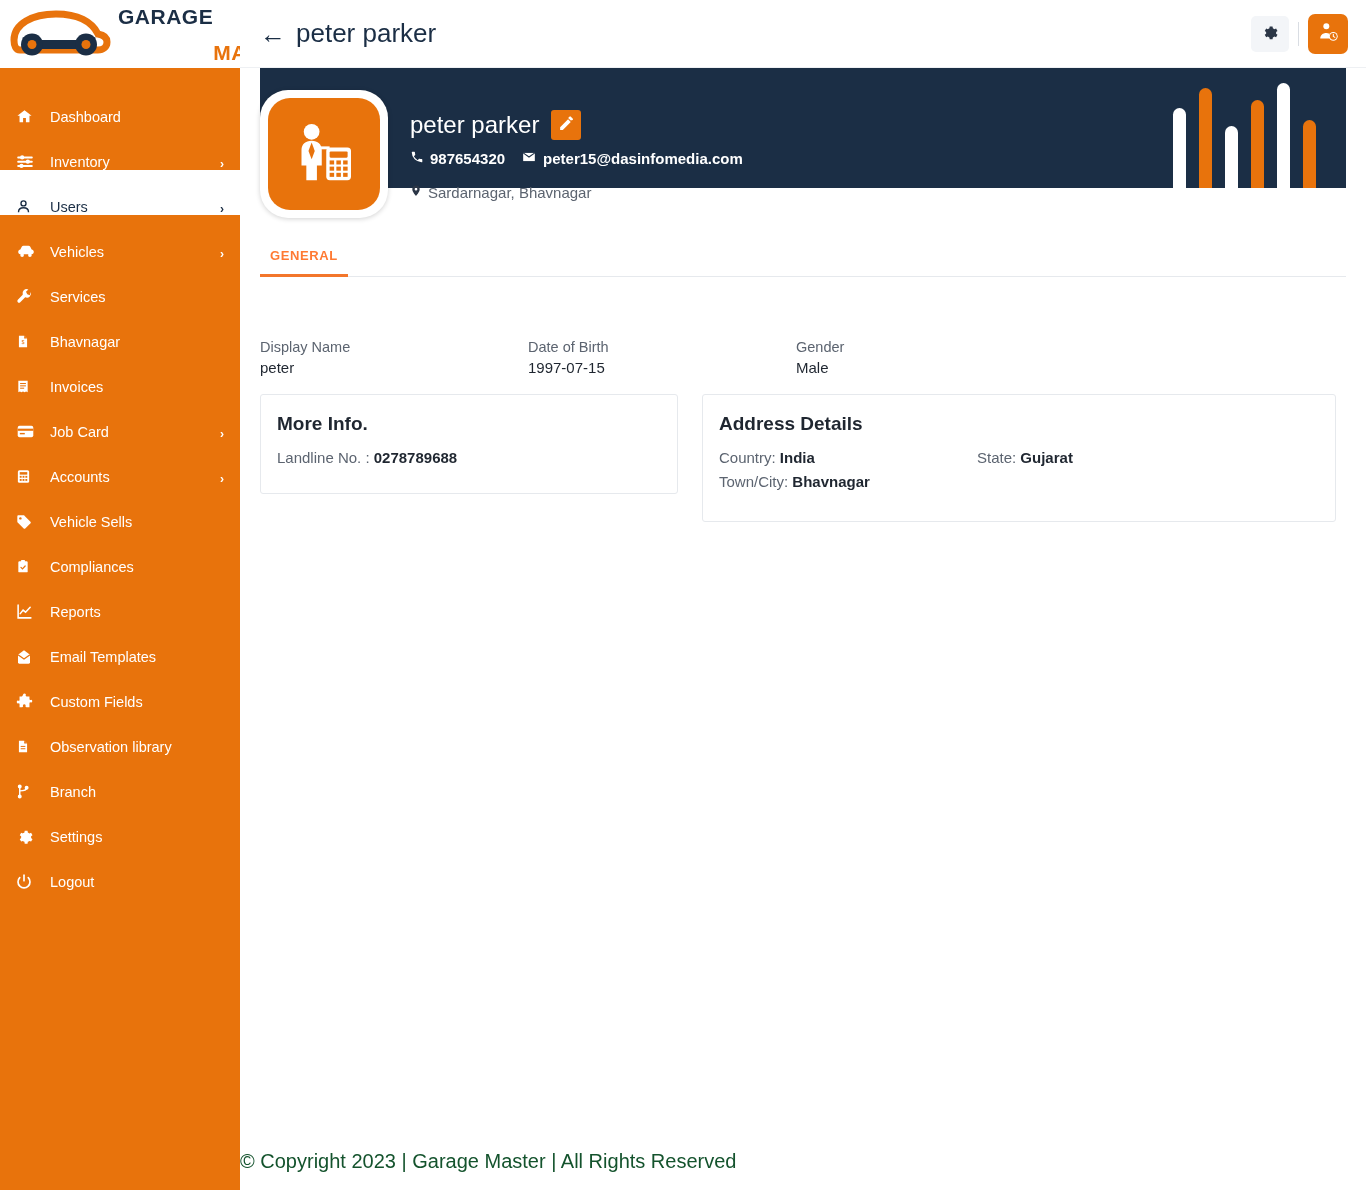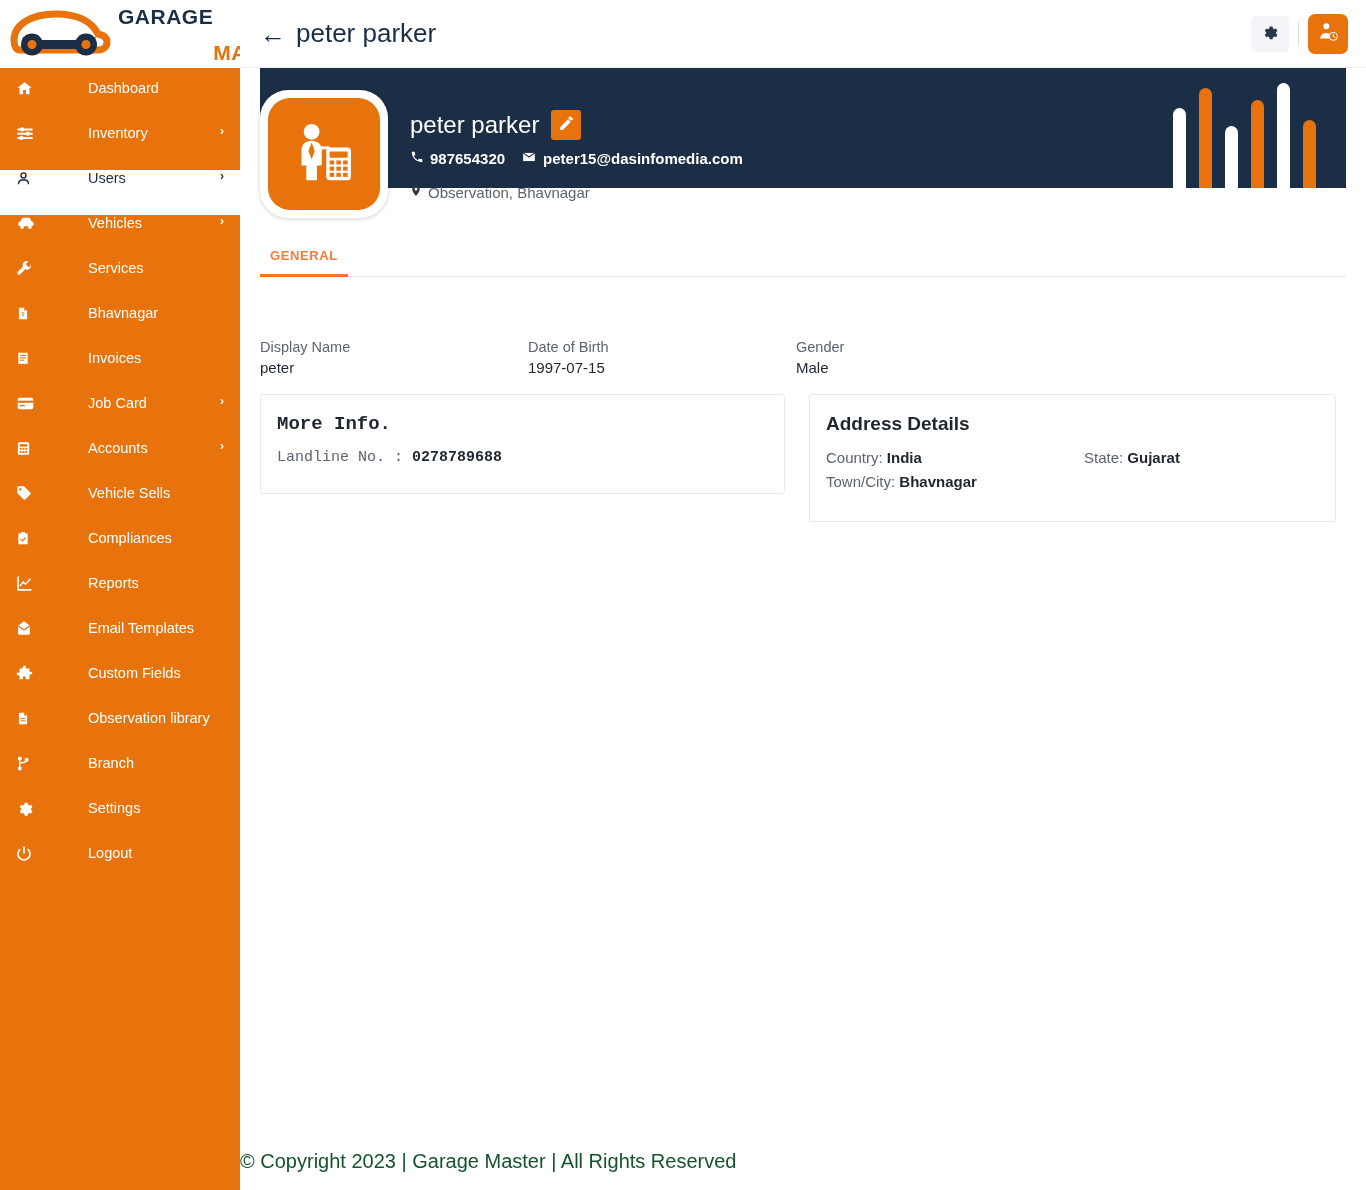--- a/index.html
+++ b/index.html
@@ -33,28 +33,27 @@
   .logo-text { display: flex; flex-direction: row; line-height: 1.0; }
   .logo-text .l1 {
     font-size: 21px; font-weight: 700; color: #1B2E45; letter-spacing: .5px;
   }
   .logo-text .l2 {
     font-size: 21px; font-weight: 700; color: #E8730C; letter-spacing: .5px; margin-top: 36px;
   }
   .nav { display: flex; flex-direction: column; padding-top: 12px; flex: 1; }
   .nav-item {
     display: flex;
-    align-items: flex-start;
+    align-items: flex-end;
     height: 45px;
     padding: 0 16px 0 16px;
     color: #ffffff;
     font-size: 14.5px;
     cursor: pointer;
     position: relative;
-    gap: 38px;
   }
   .nav-item.active { background: #ffffff; color: #1B2E45; }
   .nav-ico {
     width: 26px; min-width: 26px; display: flex; align-items: center;
     justify-content: flex-start; margin-right: 8px;
   }
   .nav-ico svg { display: block; }
   .nav-label { flex: 1; white-space: nowrap; }
   .nav-caret { font-size: 12px; font-weight: bold; line-height: 1; }
 
@@ -159,21 +158,21 @@
 
   .cards-row {
     display: flex; gap: 24px; padding: 18px 30px 0 20px; align-items: flex-start;
   }
   .card {
     border: 1px solid #e6e9ed;
     border-radius: 3px;
     padding: 18px 16px 20px 16px;
     background: #fff;
   }
-  .card.more { width: 525px; min-height: 100px; font-family: Liberation Mono, monospace; }
+  .card.more { width: 418px; min-height: 100px; }
   .card.address { flex: 1; min-height: 128px; }
   .card-title { font-size: 19px; font-weight: 700; color: #1f2630; margin-bottom: 14px; }
   .card-line { font-size: 15px; color: #5c6470; margin-bottom: 7px; }
   .card-line b { color: #1f2630; font-weight: 700; }
   .addr-grid { display: flex; }
   .addr-col { width: 258px; }
   .addr-col.two { width: auto; }
 
   .spacer-fill { flex: 1; }
   .footer {
@@ -524,21 +523,21 @@
                 </svg>
             </span>
             <span>peter15@dasinfomedia.com</span>
           </div>
           <div class="profile-loc">
             <span>
               <svg width="12" height="15" viewBox="0 0 24 24" fill="#2b3646">
                   <path d="M12 2a7.4 7.4 0 0 0-7.4 7.4C4.6 15.3 12 22.5 12 22.5s7.4-7.2 7.4-13.1A7.4 7.4 0 0 0 12 2zm0 10a2.7 2.7 0 1 1 0-5.4 2.7 2.7 0 0 1 0 5.4z"></path>
                 </svg>
             </span>
-            <span>Observation, Bhavnagar</span>
+            <span>Sardarnagar, Bhavnagar</span>
           </div>
         </div>
       </div>
 
       <div class="tabs-bar">
         <div class="tab">GENERAL</div>
       </div>
 
       <div class="fields-row">
         <div class="field">

